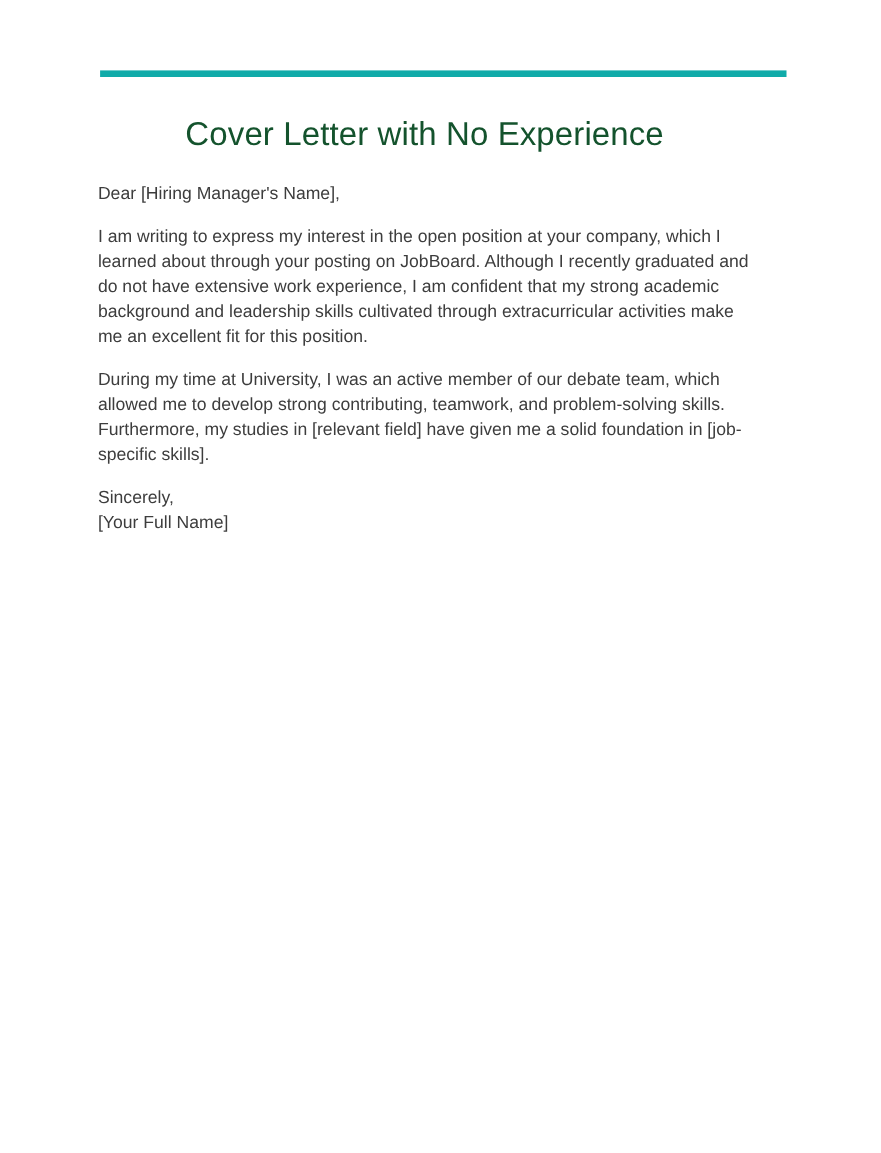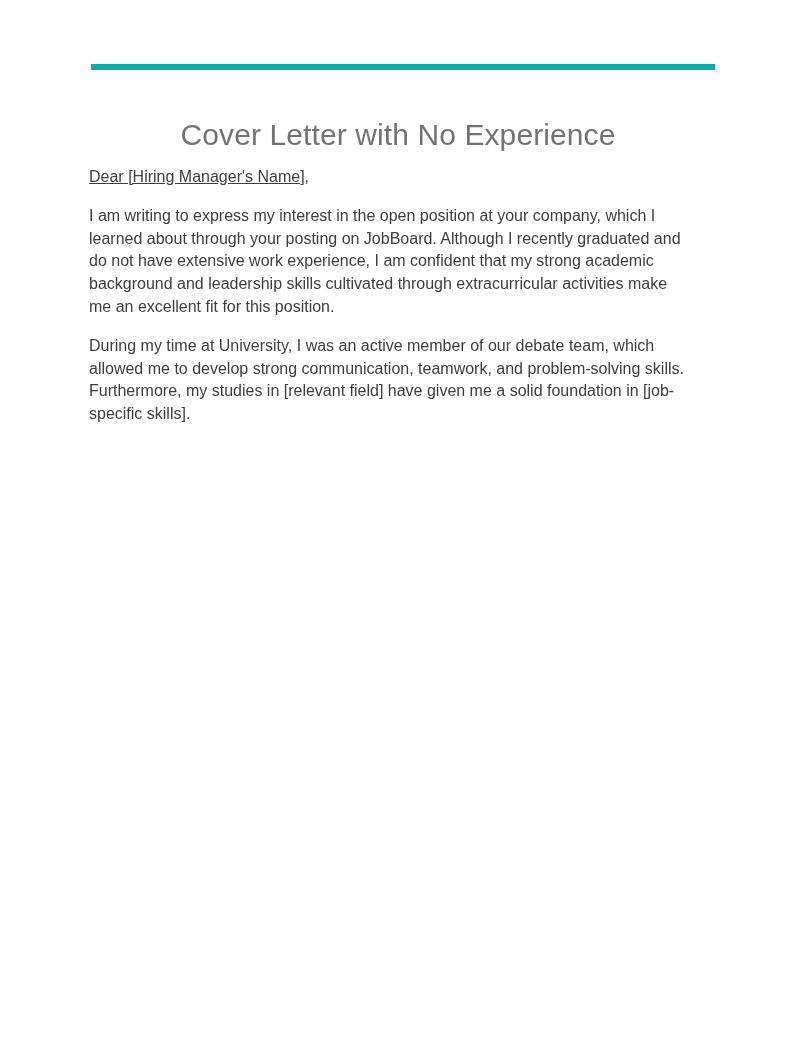--- a/index.html
+++ b/index.html
@@ -1,28 +1,32 @@
 <!DOCTYPE html>
 <html><head>
 <meta charset="utf-8">
 <style>
   html, body { margin: 0; padding: 0; background: #ffffff; }
   body { width: 801px; height: 1048px; position: relative; overflow: hidden;
          font-family: "Liberation Sans", sans-serif; color: #3d3d3d; }
   .accent-bar { position: absolute; left: 91px; top: 64px; width: 624px; height: 6px; background: #10aba9; }
   .title { position: absolute; left: 0; width: 772px; top: 106px; text-align: center;
-           font-size: 30px; color: #737373; font-weight: normal; margin: 12px; letter-spacing: 0.1px; }
+           font-size: 30px; color: #14532d; font-weight: normal; margin: 0; letter-spacing: 0.1px; }
   .content { position: absolute; left: 89px; top: 166px; width: 600px; font-size: 16px; line-height: 22.8px; }
   .content p { margin: 0 0 16px 0; }
-  .greeting { margin-bottom: 16px; text-decoration: underline; }
+  .greeting { margin-bottom: 16px; }
 </style>
 </head>
 <body>
 
 <div class="accent-bar"></div>
 
 <h1 class="title">Cover Letter with No Experience</h1>
 
 <div class="content">
   <p class="greeting">Dear [Hiring Manager's Name],</p>
   <p>I am writing to express my interest in the open position at your company, which I learned about through your posting on JobBoard. Although I recently graduated and do not have extensive work experience, I am confident that my strong academic background and leadership skills cultivated through extracurricular activities make me an excellent fit for this position.</p>
-  <p>During my time at University, I was an active member of our debate team, which allowed me to develop strong communication, teamwork, and problem-solving skills. Furthermore, my studies in [relevant field] have given me a solid foundation in [job-specific skills].</p>
+  <p>During my time at University, I was an active member of our debate team, which allowed me to develop strong contributing, teamwork, and problem-solving skills. Furthermore, my studies in [relevant field] have given me a solid foundation in [job-specific skills].</p>
+  <div>
+    <div>Sincerely,</div>
+    <div>[Your Full Name]</div>
+  </div>
 </div>
 
 </body></html>

